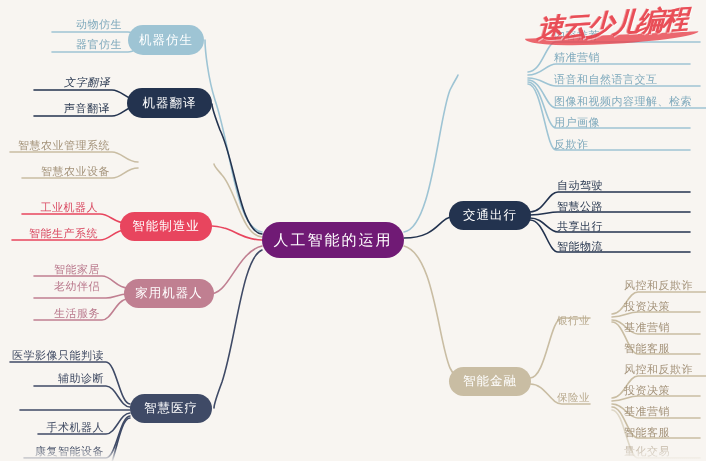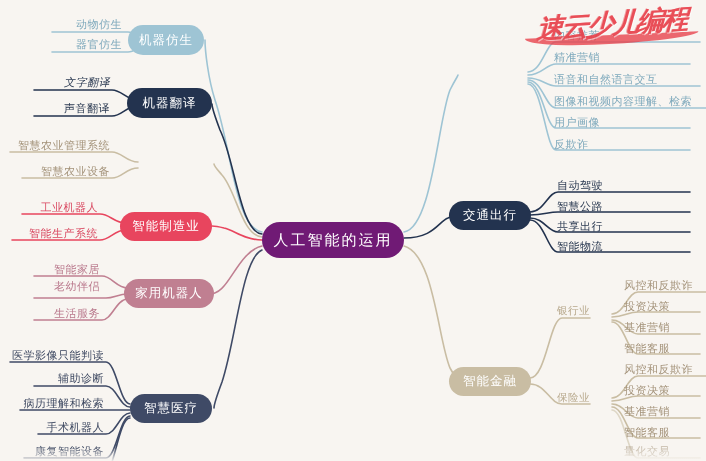--- a/index.html
+++ b/index.html
@@ -230,23 +230,20 @@
   <div class="leaf r" style="left:0px; top:307px; width:100px; color:#b9788c;">
     <span>生活服务</span>
   </div>
 
   <div class="leaf r" style="left:0px; top:349px; width:104px; color:#3d4861;">
     <span>医学影像只能判读</span>
   </div>
   <div class="leaf r" style="left:0px; top:373px; width:104px; color:#3d4861;font-family:Liberation Mono, monospace;">
     <span>辅助诊断</span>
   </div>
-  <div class="leaf r" style="left:0px; top:397px; width:104px; color:#3d4861;">
-    <span>病历理解和检索</span>
-  </div>
   <div class="leaf r" style="left:0px; top:421px; width:104px; color:#3d4861;">
     <span>手术机器人</span>
   </div>
   <div class="leaf r" style="left:0px; top:445px; width:104px; color:#3d4861;">
     <span>康复智能设备</span>
   </div>
 
   <div class="leaf l" style="left:554px; top:29px; color:#7ea9bc;">
     <span>内容推荐</span>
   </div>
@@ -272,21 +269,21 @@
   <div class="leaf l" style="left:557px; top:200px; color:#2b3a52;">
     <span>智慧公路</span>
   </div>
   <div class="leaf l" style="left:557px; top:220px; color:#2b3a52;">
     <span>共享出行</span>
   </div>
   <div class="leaf l" style="left:557px; top:240px; color:#2b3a52;">
     <span>智能物流</span>
   </div>
 
-  <div class="midleaf" style="left:557px; top:304px;">
+  <div class="midleaf" style="left:557px; top:314px;">
     <span>银行业</span>
   </div>
   <div class="midleaf" style="left:557px; top:391px;">
     <span>保险业</span>
   </div>
 
   <div class="leaf l" style="left:624px; top:279px; color:#a4937a;">
     <span>风控和反欺诈</span>
   </div>
   <div class="leaf l" style="left:624px; top:300px; color:#a4937a;">

